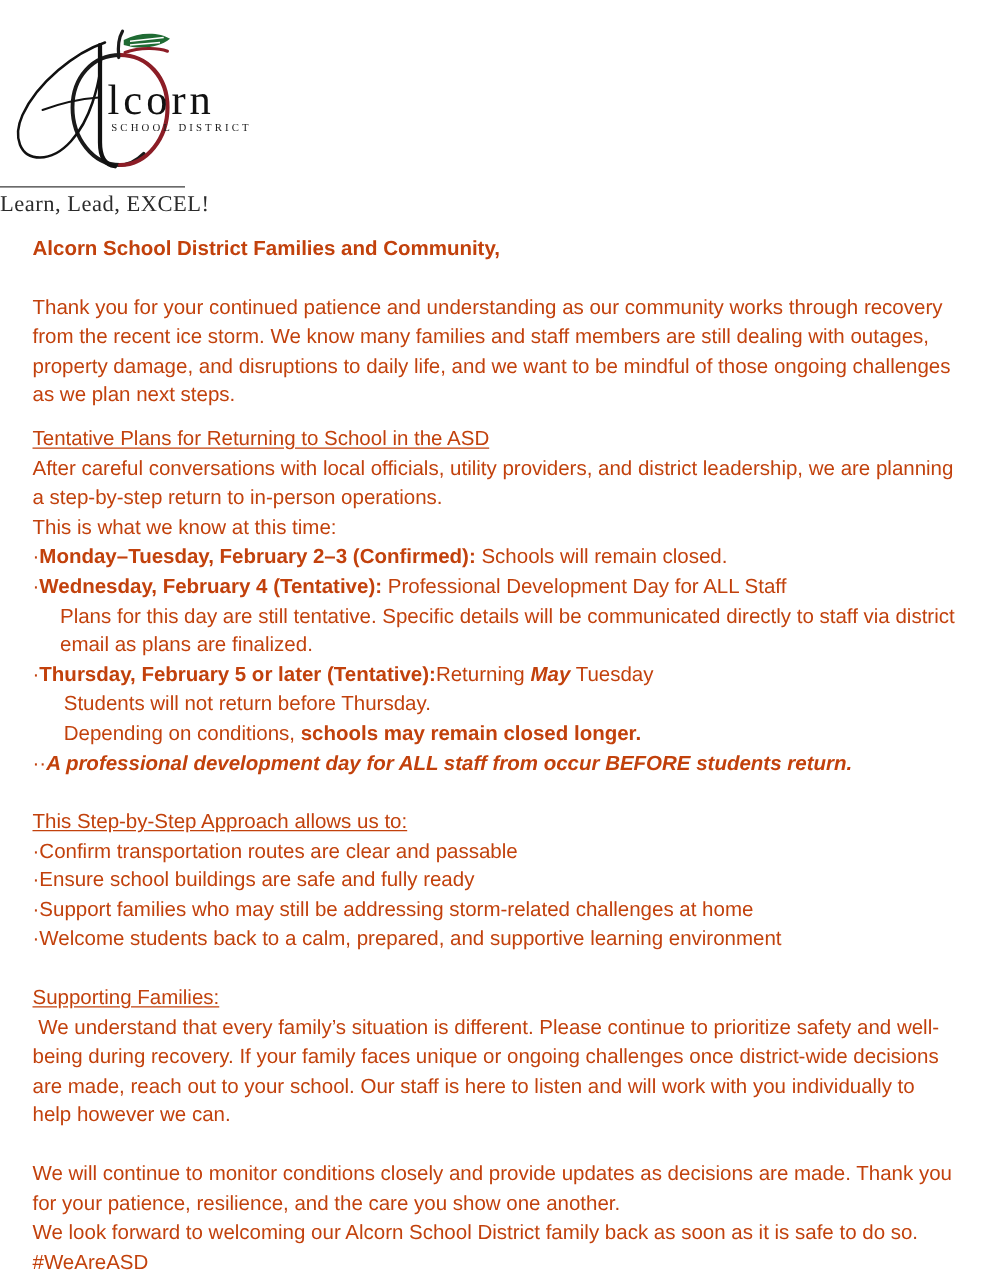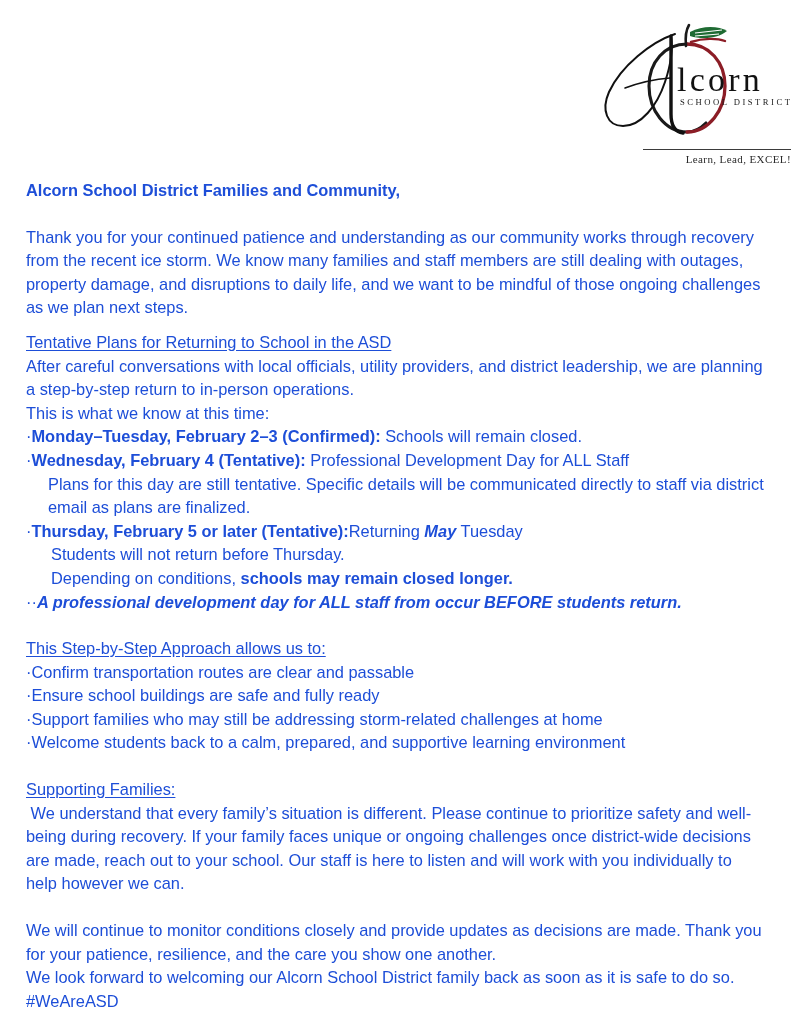--- a/index.html
+++ b/index.html
@@ -22,51 +22,51 @@
     position: relative;
     background: #ffffff;
   }
 
   
   .logo-block {
     width: 100%;
     padding-top: 22px;
     display: flex;
     flex-direction: column;
-    align-items: flex-end;
+    align-items: flex-start;
   }
   .logo-mark {
     position: relative;
     width: 200px;
     height: 125px;
   }
   .logo-mark svg { display: block; }
 
   .logo-rule {
     width: 148px;
     height: 1px;
     background: #3b3b3b;
     margin: 2px 0 3px 0;
   }
   .logo-tagline {
     font-family: "Liberation Serif", serif;
-    font-size: 11px;
+    font-size: 18px;
     letter-spacing: 0.4px;
     color: #2b2b2b;
     white-space: nowrap;
   }
 
   
   .content {
     padding: 14px 26px 0 26px;
   }
   .ln {
     font-size: 16.4px;
     line-height: 23.6px;
-    color: #1d4ed8;
+    color: #c2410c;
     white-space: pre-wrap;
   }
   .gap { height: 23px; }
   .gap-sm { height: 11px; }
 
   b, .b { font-weight: bold; }
   .bi { font-weight: bold; font-style: italic; }
   .u {
     font-weight: normal;
     text-decoration: underline;

